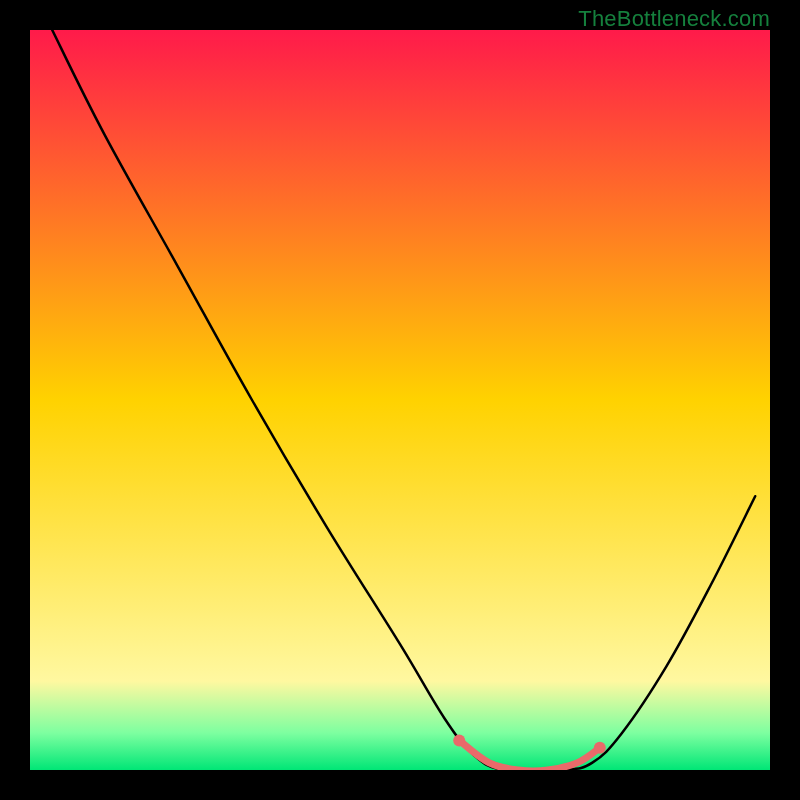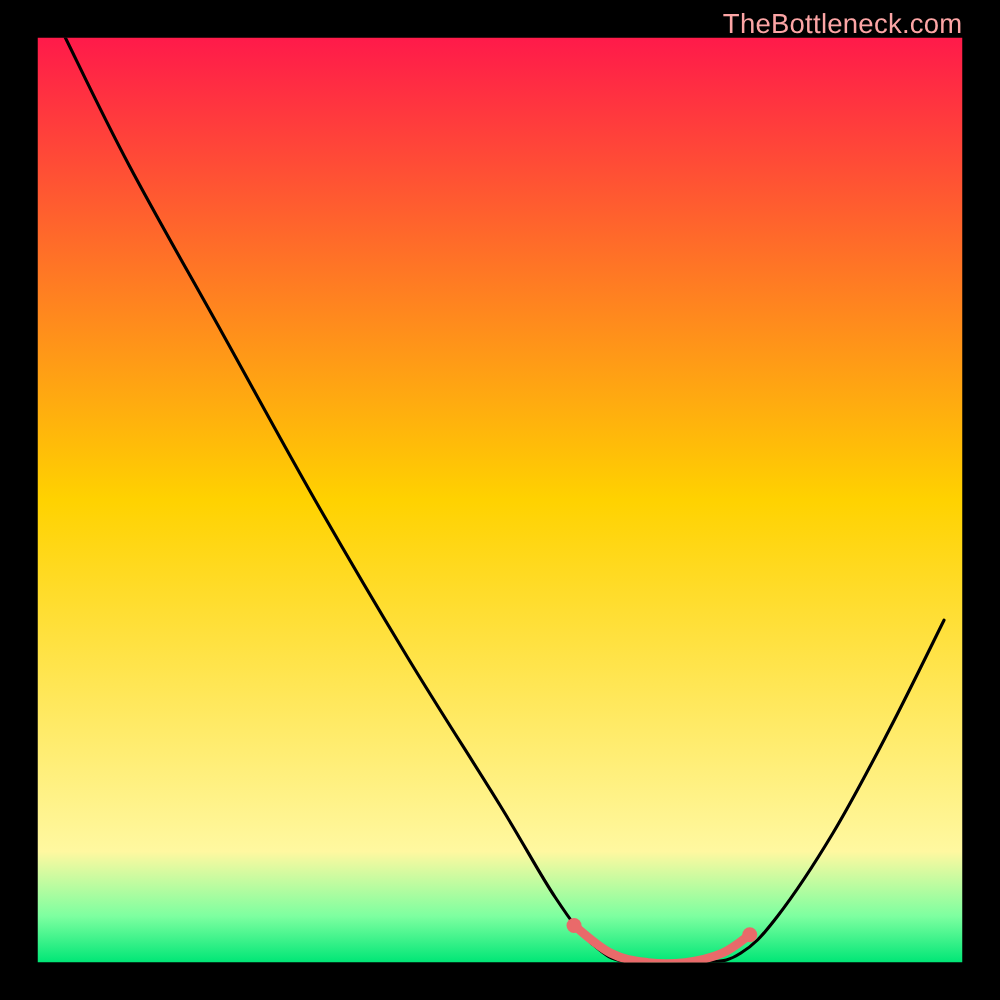--- a/index.html
+++ b/index.html
@@ -16,21 +16,21 @@
     left: 30px;
     top: 30px;
     width: 740px;
     height: 740px;
     background: #000;
   }
   .watermark {
     position: absolute;
     top: 6px;
     right: 30px;
-    color: #fca5a5;
+    color: #15803d;
     font-size: 22px;
     font-weight: 500;
     letter-spacing: 0.2px;
   }
   svg {
     width: 740px;
     height: 740px;
     display: block;
   }
 </style>

